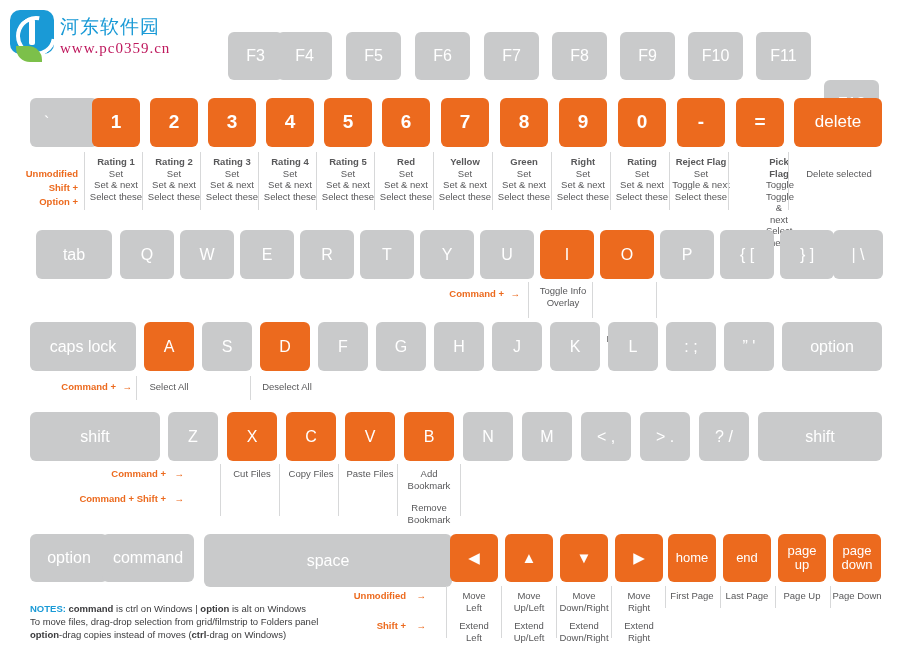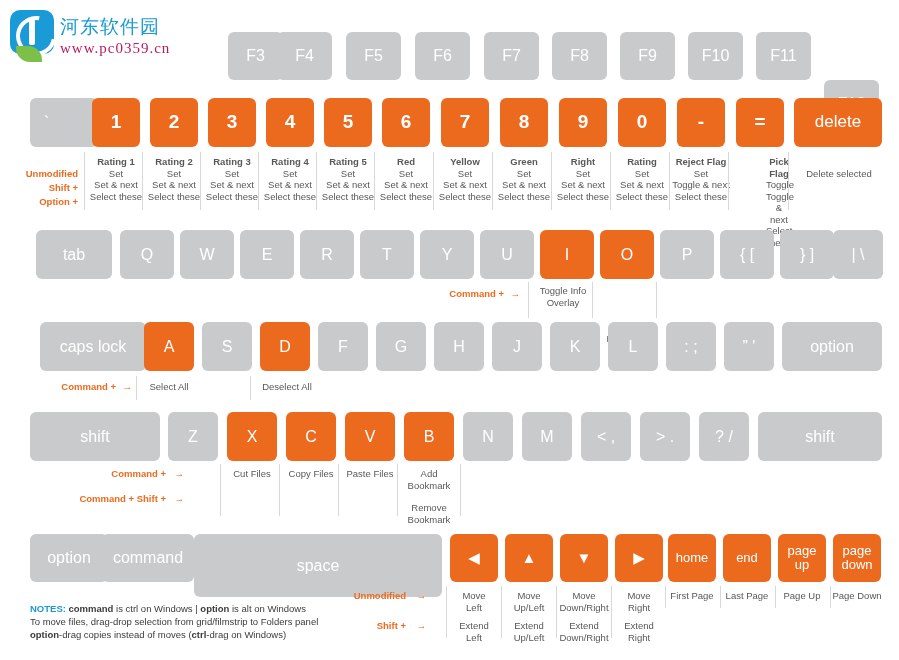--- a/index.html
+++ b/index.html
@@ -231,21 +231,21 @@
     <div>Overlay</div>
   </div>
   <div class="cap" style="left:594px;top:285px;width:66px;margin-top:36px;">
     <div>Reset</div>
     <div>Filter/Sort</div>
   </div>
   <div class="divline" style="left:528px;top:282px;height:36px;"></div>
   <div class="divline" style="left:592px;top:282px;height:36px;"></div>
   <div class="divline" style="left:656px;top:282px;height:36px;"></div>
 
-  <div class="key" style="left:40px;top:322px;width:106px;height:49px;">caps lock</div>
+  <div class="key" style="left:30px;top:322px;width:106px;height:49px;">caps lock</div>
   <div class="key on" style="left:144px;top:322px;width:50px;height:49px;">A</div>
   <div class="key" style="left:202px;top:322px;width:50px;height:49px;">S</div>
   <div class="key on" style="left:260px;top:322px;width:50px;height:49px;">D</div>
   <div class="key" style="left:318px;top:322px;width:50px;height:49px;">F</div>
   <div class="key" style="left:376px;top:322px;width:50px;height:49px;">G</div>
   <div class="key" style="left:434px;top:322px;width:50px;height:49px;">H</div>
   <div class="key" style="left:492px;top:322px;width:50px;height:49px;">J</div>
   <div class="key" style="left:550px;top:322px;width:50px;height:49px;">K</div>
   <div class="key" style="left:608px;top:322px;width:50px;height:49px;">L</div>
   <div class="key" style="left:666px;top:322px;width:50px;height:49px;">: ;</div>
@@ -298,21 +298,21 @@
     <div>Bookmark</div>
   </div>
   <div class="divline" style="left:220px;top:464px;height:52px;"></div>
   <div class="divline" style="left:279px;top:464px;height:52px;"></div>
   <div class="divline" style="left:338px;top:464px;height:52px;"></div>
   <div class="divline" style="left:397px;top:464px;height:52px;"></div>
   <div class="divline" style="left:460px;top:464px;height:52px;"></div>
 
   <div class="key" style="left:30px;top:534px;width:78px;height:48px;">option</div>
   <div class="key" style="left:102px;top:534px;width:92px;height:48px;">command</div>
-  <div class="key" style="left:194px;top:534px;width:248px;height:63px;">space</div>
+  <div class="key" style="left:204px;top:534px;width:248px;height:53px;">space</div>
   <div class="key on" style="left:450px;top:534px;width:48px;height:48px;font-size:15px;">◀</div>
   <div class="key on" style="left:505px;top:534px;width:48px;height:48px;font-size:15px;">▲</div>
   <div class="key on" style="left:560px;top:534px;width:48px;height:48px;font-size:15px;">▼</div>
   <div class="key on" style="left:615px;top:534px;width:48px;height:48px;font-size:15px;">▶</div>
   <div class="key on small" style="left:668px;top:534px;width:48px;height:48px;">home</div>
   <div class="key on small" style="left:723px;top:534px;width:48px;height:48px;">end</div>
   <div class="key on small" style="left:778px;top:534px;width:48px;height:48px;white-space:pre-line;">page
 up</div>
   <div class="key on small" style="left:833px;top:534px;width:48px;height:48px;white-space:pre-line;">page
 down</div>

